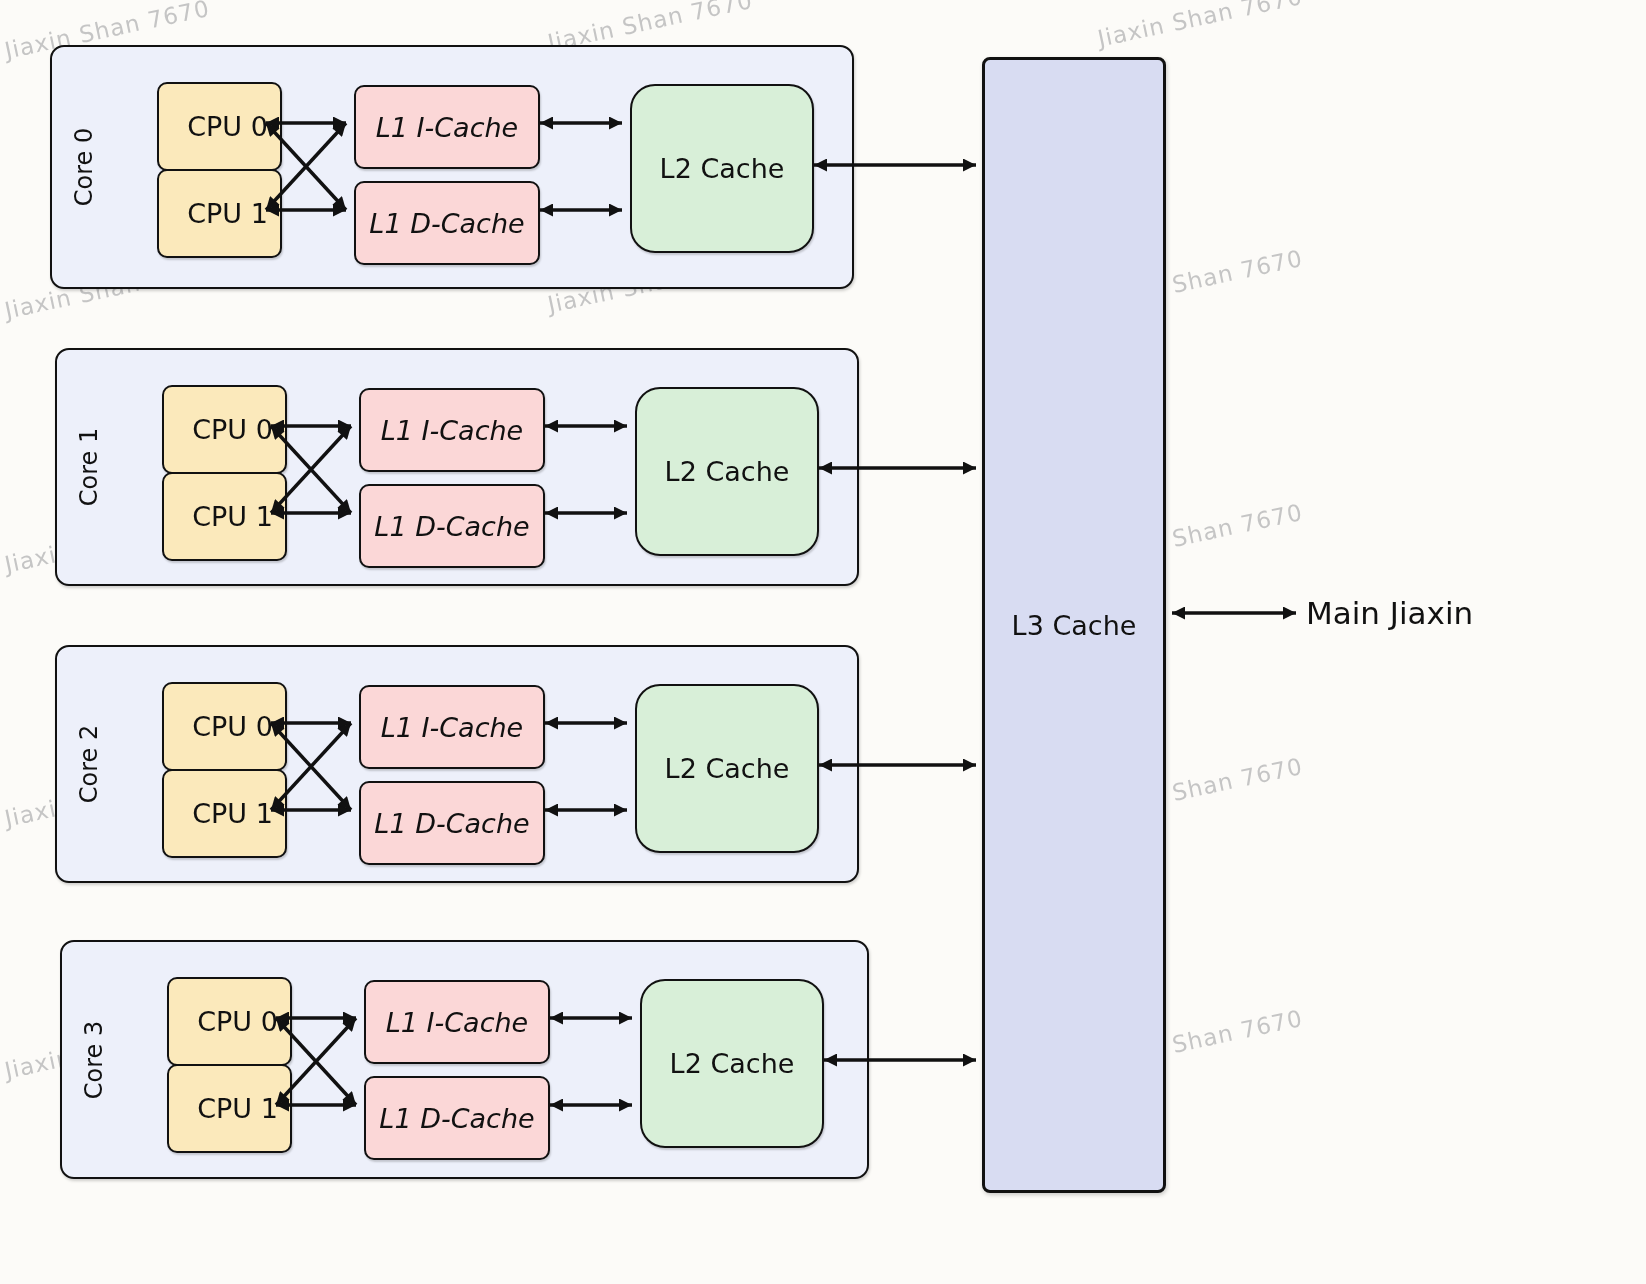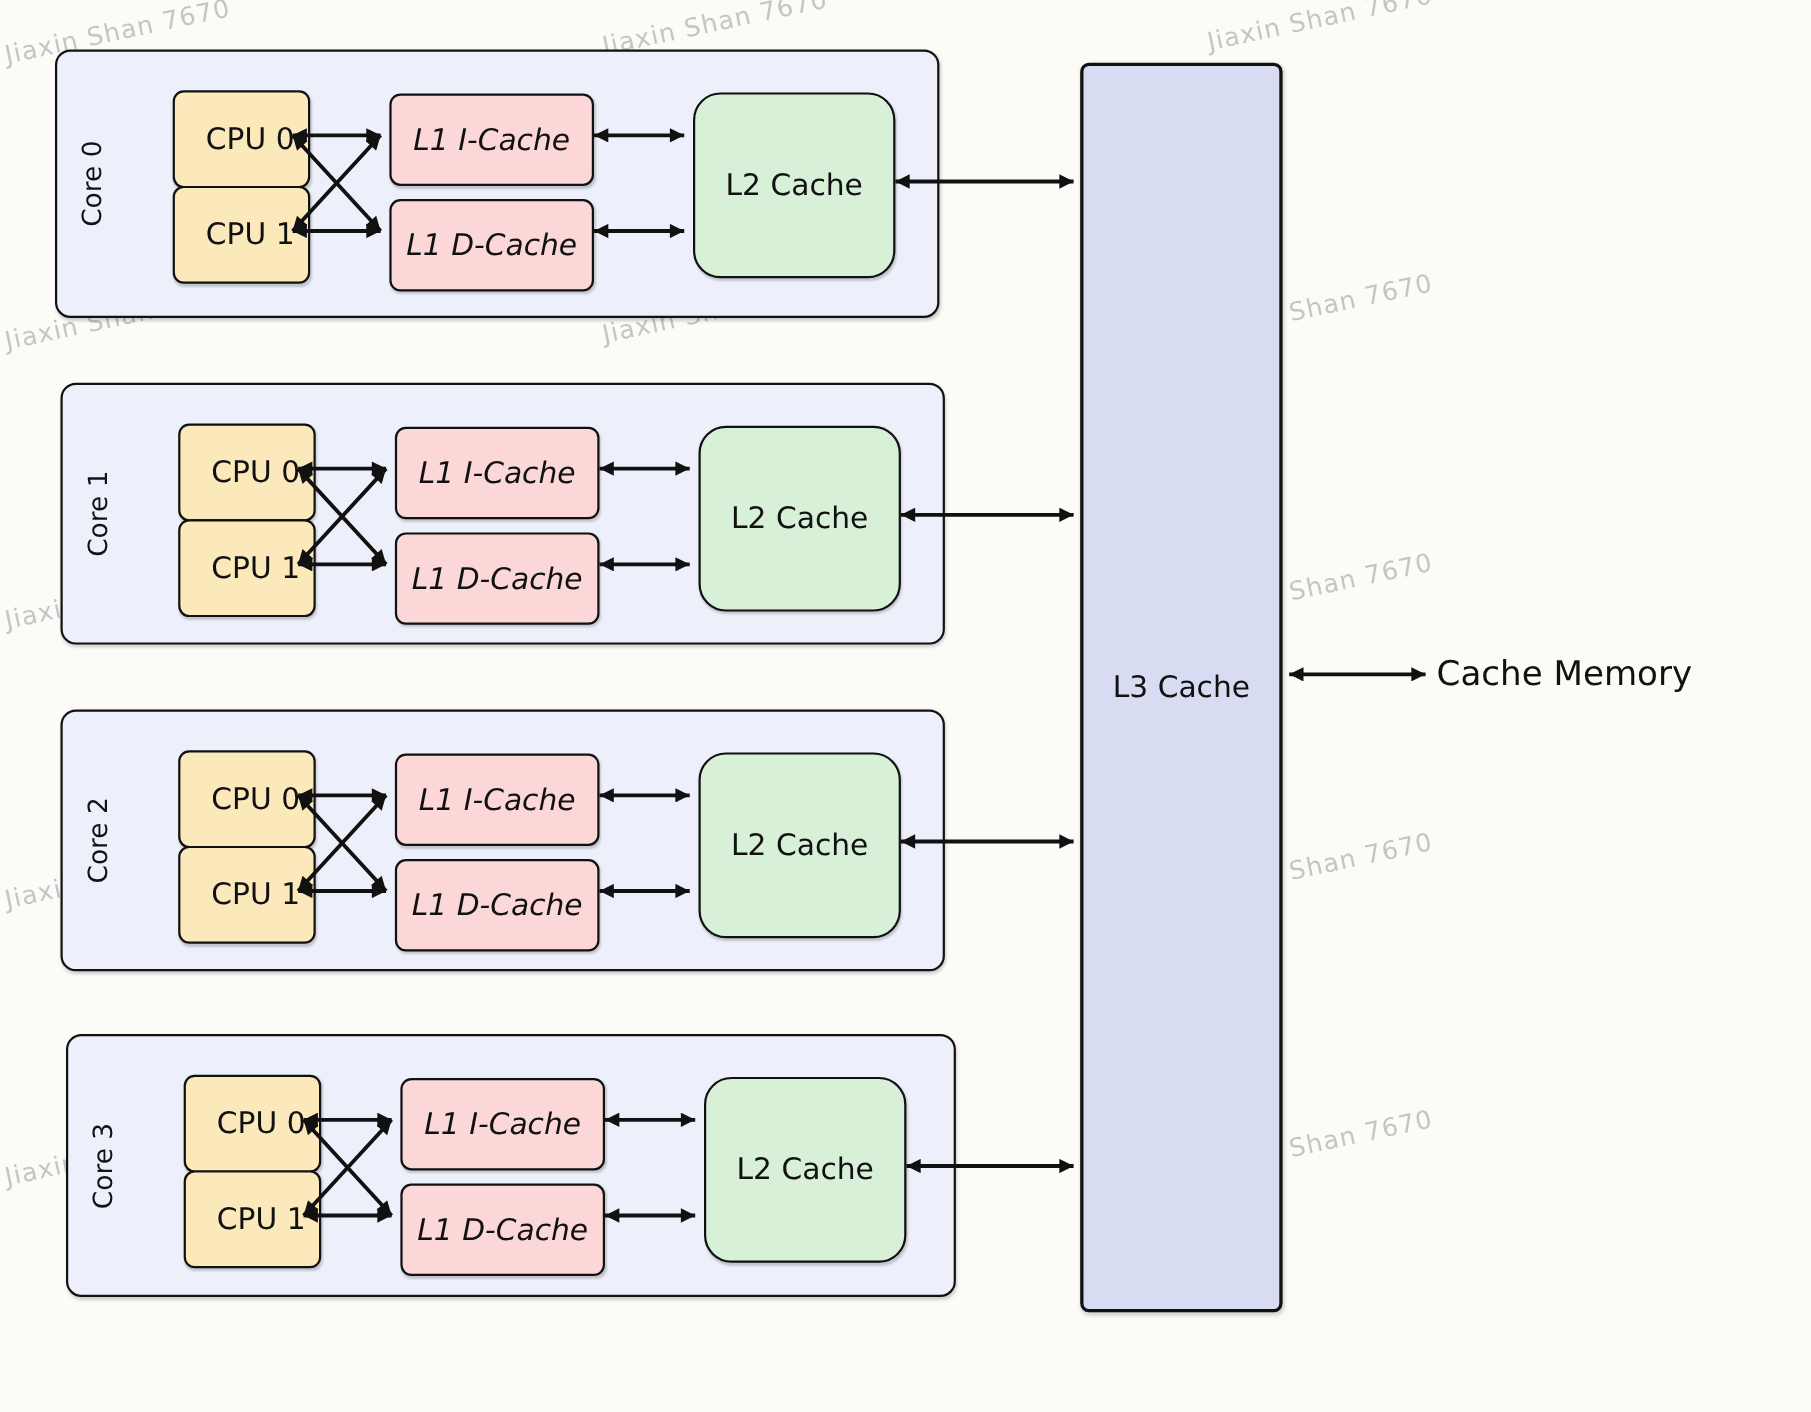--- a/index.html
+++ b/index.html
@@ -153,21 +153,21 @@
     <div class="box cpu cpu-b">CPU 1</div>
     <div class="box l1 l1i">L1 I-Cache</div>
     <div class="box l1 l1d">L1 D-Cache</div>
     <div class="box l2">L2 Cache</div>
   </div>
 
   <div id="l3-box">
     <span>L3 Cache</span>
   </div>
 
-  <div id="main-memory">Cache Memory</div>
+  <div id="main-memory">Main Jiaxin</div>
 
   <svg id="arrows" xmlns="http://www.w3.org/2000/svg">
     <defs>
       <marker id="ah" viewBox="0 0 10 10" refX="10" refY="5" markerWidth="15" markerHeight="13" orient="auto-start-reverse" markerUnits="userSpaceOnUse">
         <path d="M0,0 L10,5 L0,10 Z" fill="#111"></path>
       </marker>
     </defs>
   <line x1="266" y1="123" x2="346" y2="123"></line>
       <line x1="266" y1="210" x2="346" y2="210"></line>
       <line x1="266" y1="123" x2="346" y2="210"></line>

